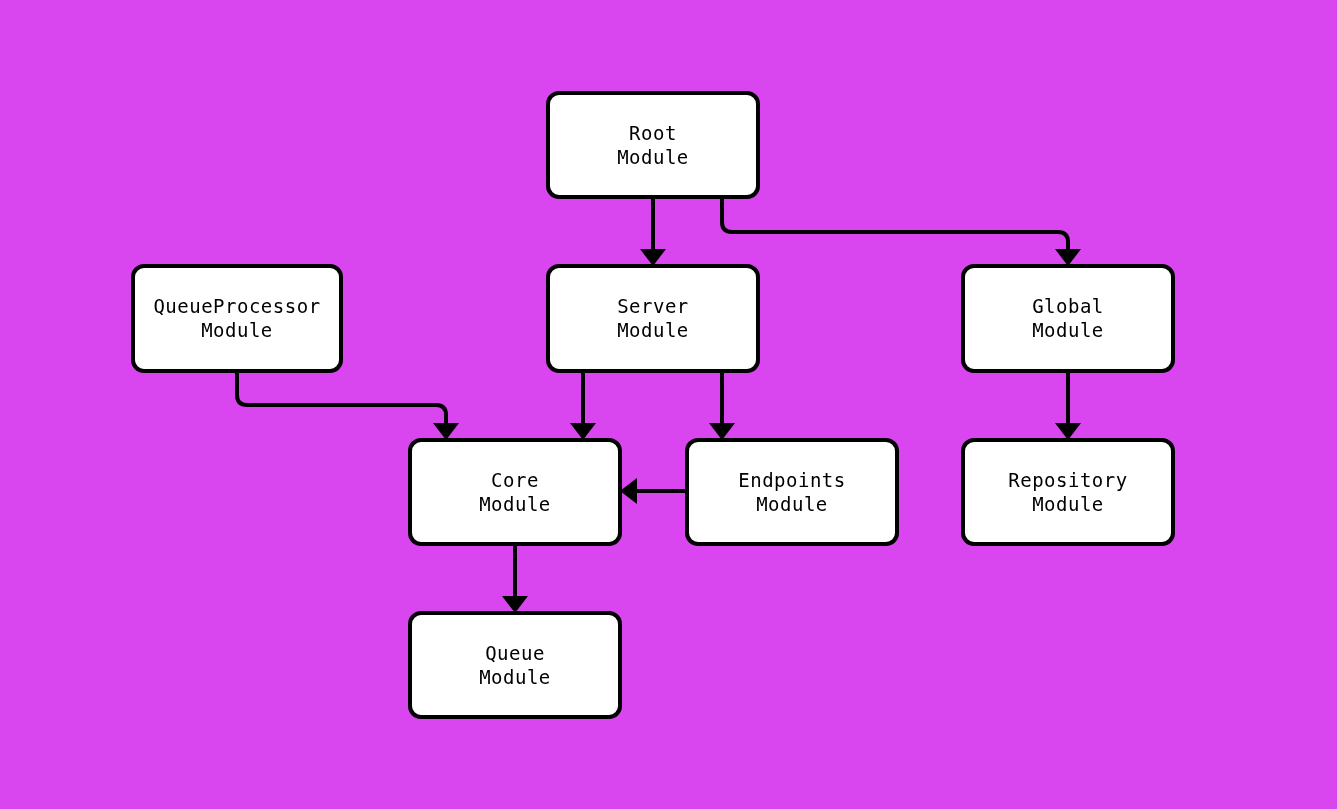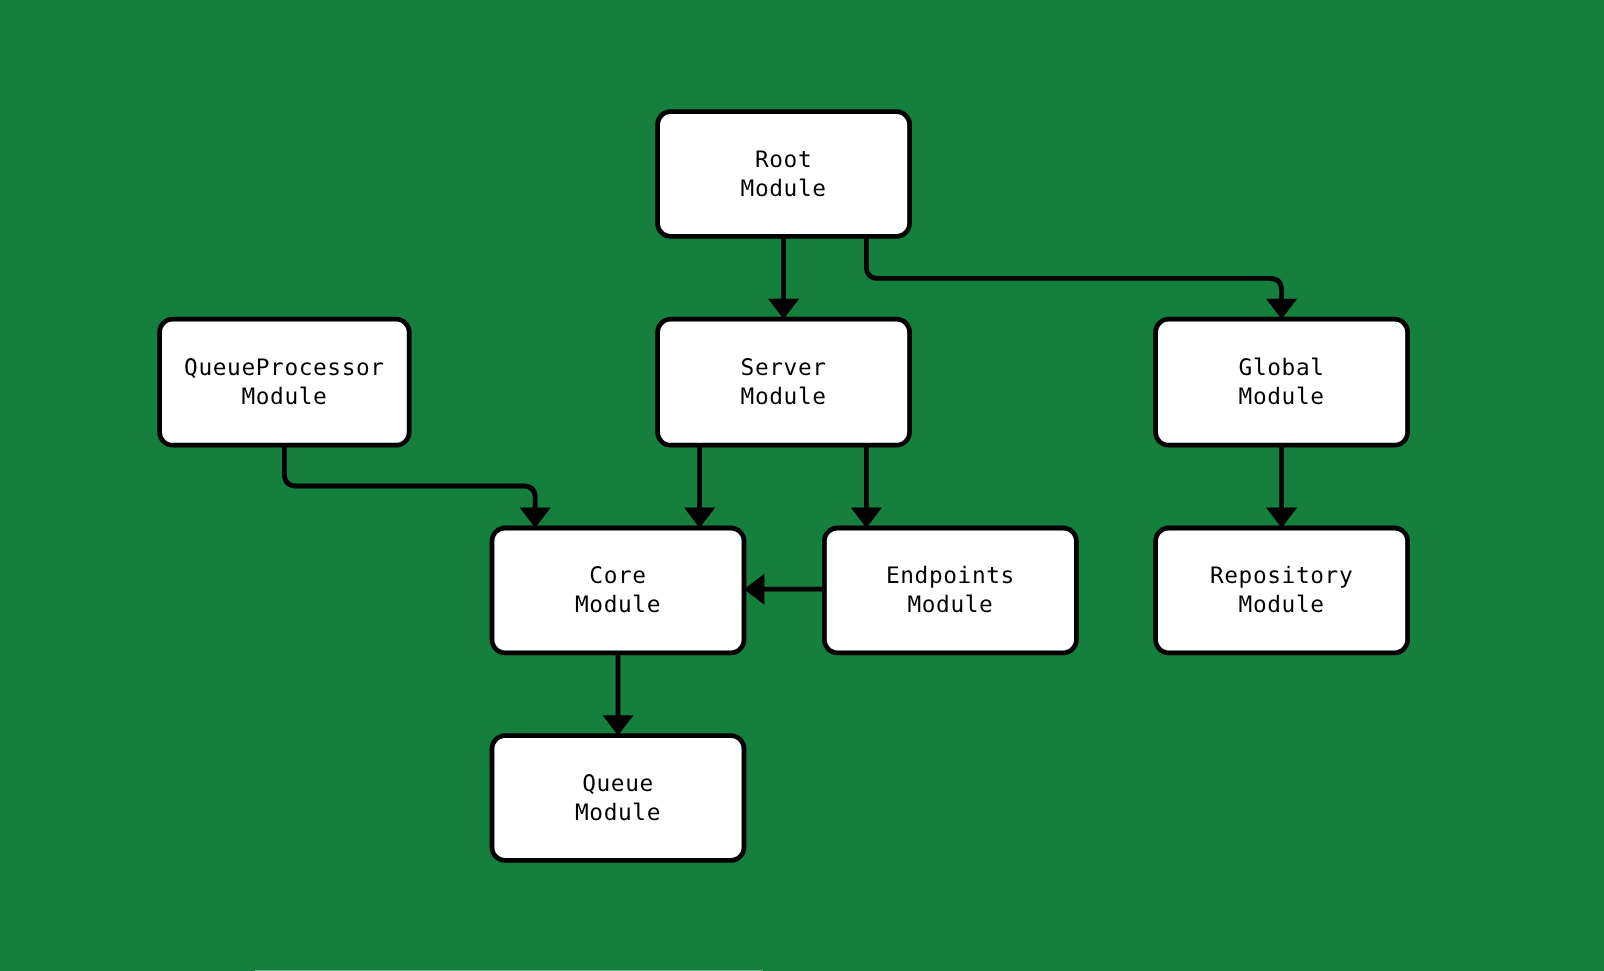--- a/index.html
+++ b/index.html
@@ -11,21 +11,21 @@
   body {
     width: 1337px;
     height: 809px;
     overflow: hidden;
     font-family: "DejaVu Sans Mono", "Liberation Mono", monospace;
   }
   #diagram-canvas {
     position: relative;
     width: 1337px;
     height: 809px;
-    background: #15803d;
+    background: #d946ef;
   }
   svg#diagram-svg {
     position: absolute;
     top: 0;
     left: 0;
     width: 1337px;
     height: 809px;
     display: block;
   }
   .node-rect {

